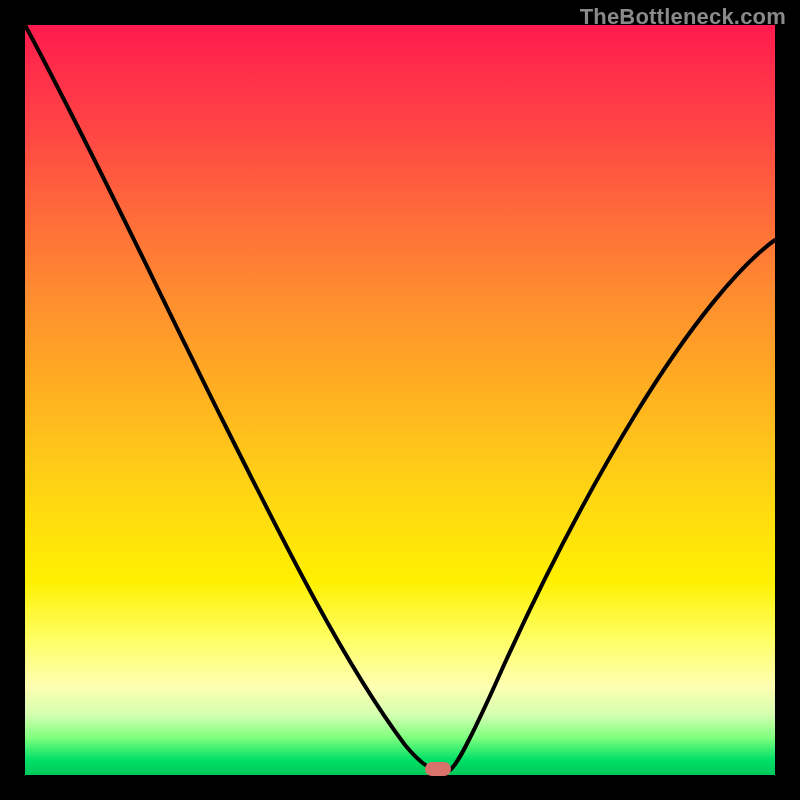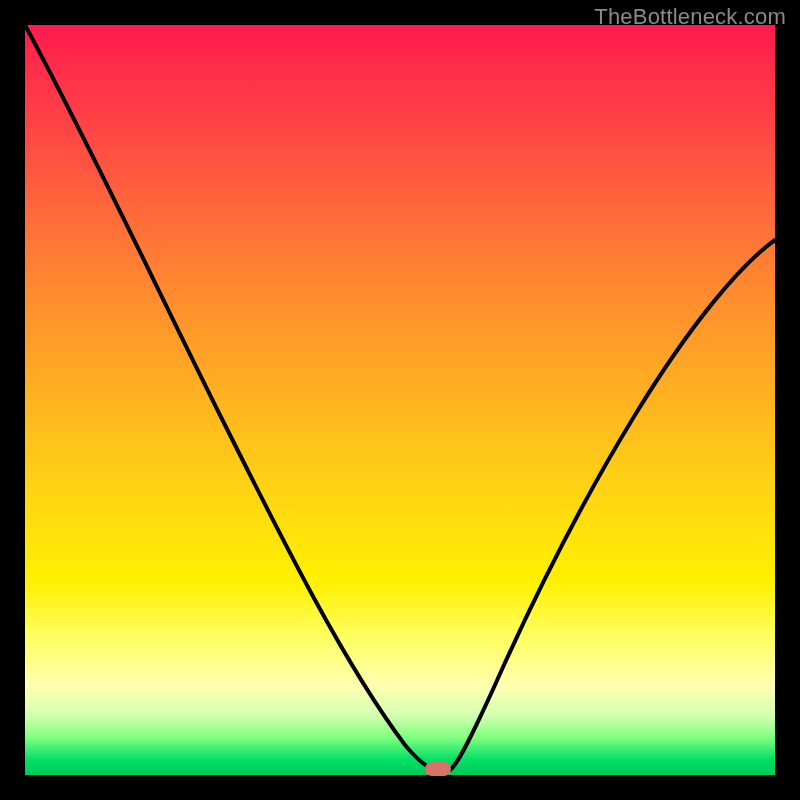--- a/index.html
+++ b/index.html
@@ -55,21 +55,21 @@
     background: #d9726b;
     border-radius: 7px;
     transform: translate(-50%, -50%);
   }
   .watermark {
     position: absolute;
     top: 4px;
     right: 14px;
     color: #8a8a8a;
     font-size: 22px;
-    font-weight: 400;
+    font-weight: 700;
     letter-spacing: 0.2px;
   }
 </style>
 </head>
 <body>
 
 <div class="frame">
 
   <div class="plot-area">
 

